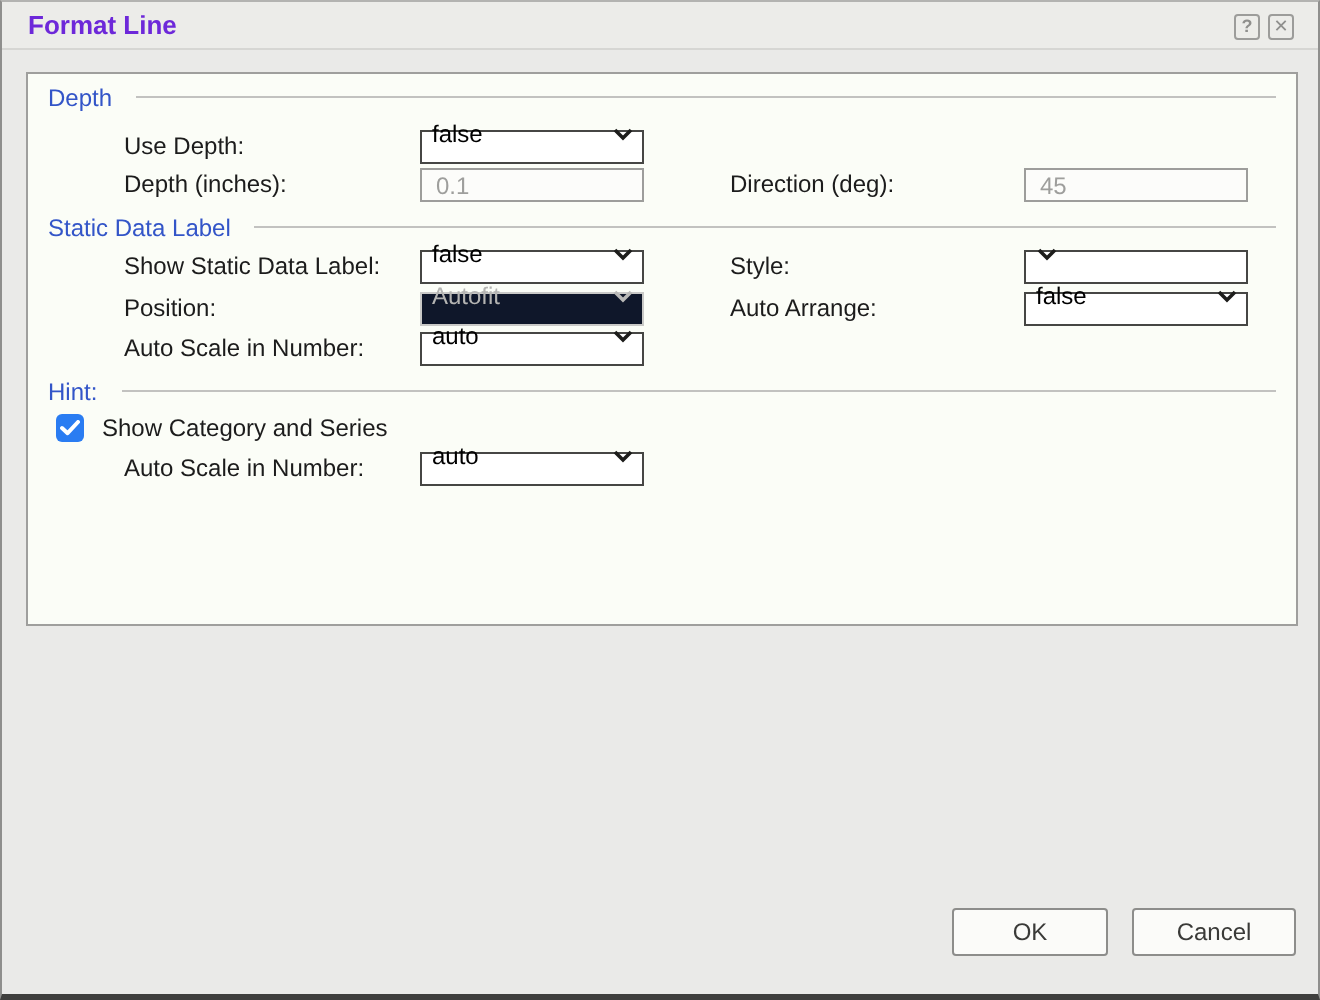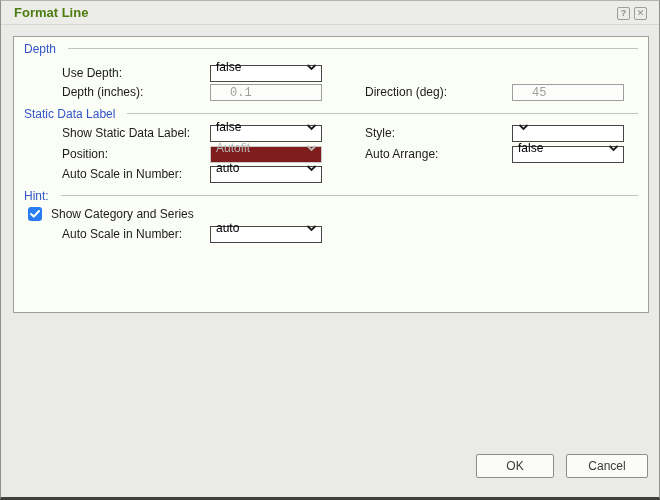--- a/index.html
+++ b/index.html
@@ -22,21 +22,21 @@
   }
   
   .titlebar {
     position: absolute; top:0; left:0; right:0; height:24px;
     background: #ecece9;
     border-bottom: 1px solid #d6d6d3;
     display:flex; align-items:center;
     padding-left: 13px;
   }
   .titlebar .title {
-    font-size: 13px; font-weight: bold; color: #4d7c0f;
+    font-size: 13px; font-weight: bold; color: #6d28d9;
   }
   .titlebar-buttons {
     position:absolute; right:12px; top:6px; display:flex; gap:4px;
   }
   .tb-btn {
     width:13px; height:13px;
     border:1px solid #9c9c9a; border-radius:2px;
     color:#8f8f8d; background:transparent;
     font-size:9px; font-weight:bold; line-height:11px; text-align:center;
     cursor:default;
@@ -60,31 +60,31 @@
   .lbl.col2 { left:317px; }
   
   .dd {
     position:absolute; width:112px; height:17px;
     background:#ffffff; border:1px solid #464644;
     display:flex; align-items:center;
     padding:0 4px 12px 5px; cursor:default;
   }
   .dd .dd-text { flex:1; line-height:15px; color:#000; white-space:nowrap; overflow:hidden; }
   .dd .chev { display:block; color:#1d1d1b; }
-  .dd.disabled { border-color:#c9c9c7; background:#7f1d1d; }
+  .dd.disabled { border-color:#c9c9c7; background:#0f172a; }
   .dd.disabled .dd-text { color:#b4b4b2; }
   .dd.disabled .chev { color:#b9b9b7; }
   .ctl1 { left:162px; }
   .ctl2 { left:464px; }
   
   .tin {
     position:absolute; width:112px; height:17px;
     background:#fcfcfa; border:1px solid #9d9d9b;
-    font-family:Liberation Mono, monospace; font-size:12px; color:#9e9e9c;
-    padding:0 19px;
+    font-family:Liberation Sans, sans-serif; font-size:12px; color:#9e9e9c;
+    padding:0 7px;
   }
   
   .check-row {
     position:absolute; left:14px; display:flex; align-items:center; gap:9px; height:16px;
   }
   .checkbox {
     width:13px; height:13px; border:1px solid #5a5a58; border-radius:2px;
     background:#ffffff; display:flex; align-items:center; justify-content:center;
     flex:0 0 auto; cursor:default;
   }

